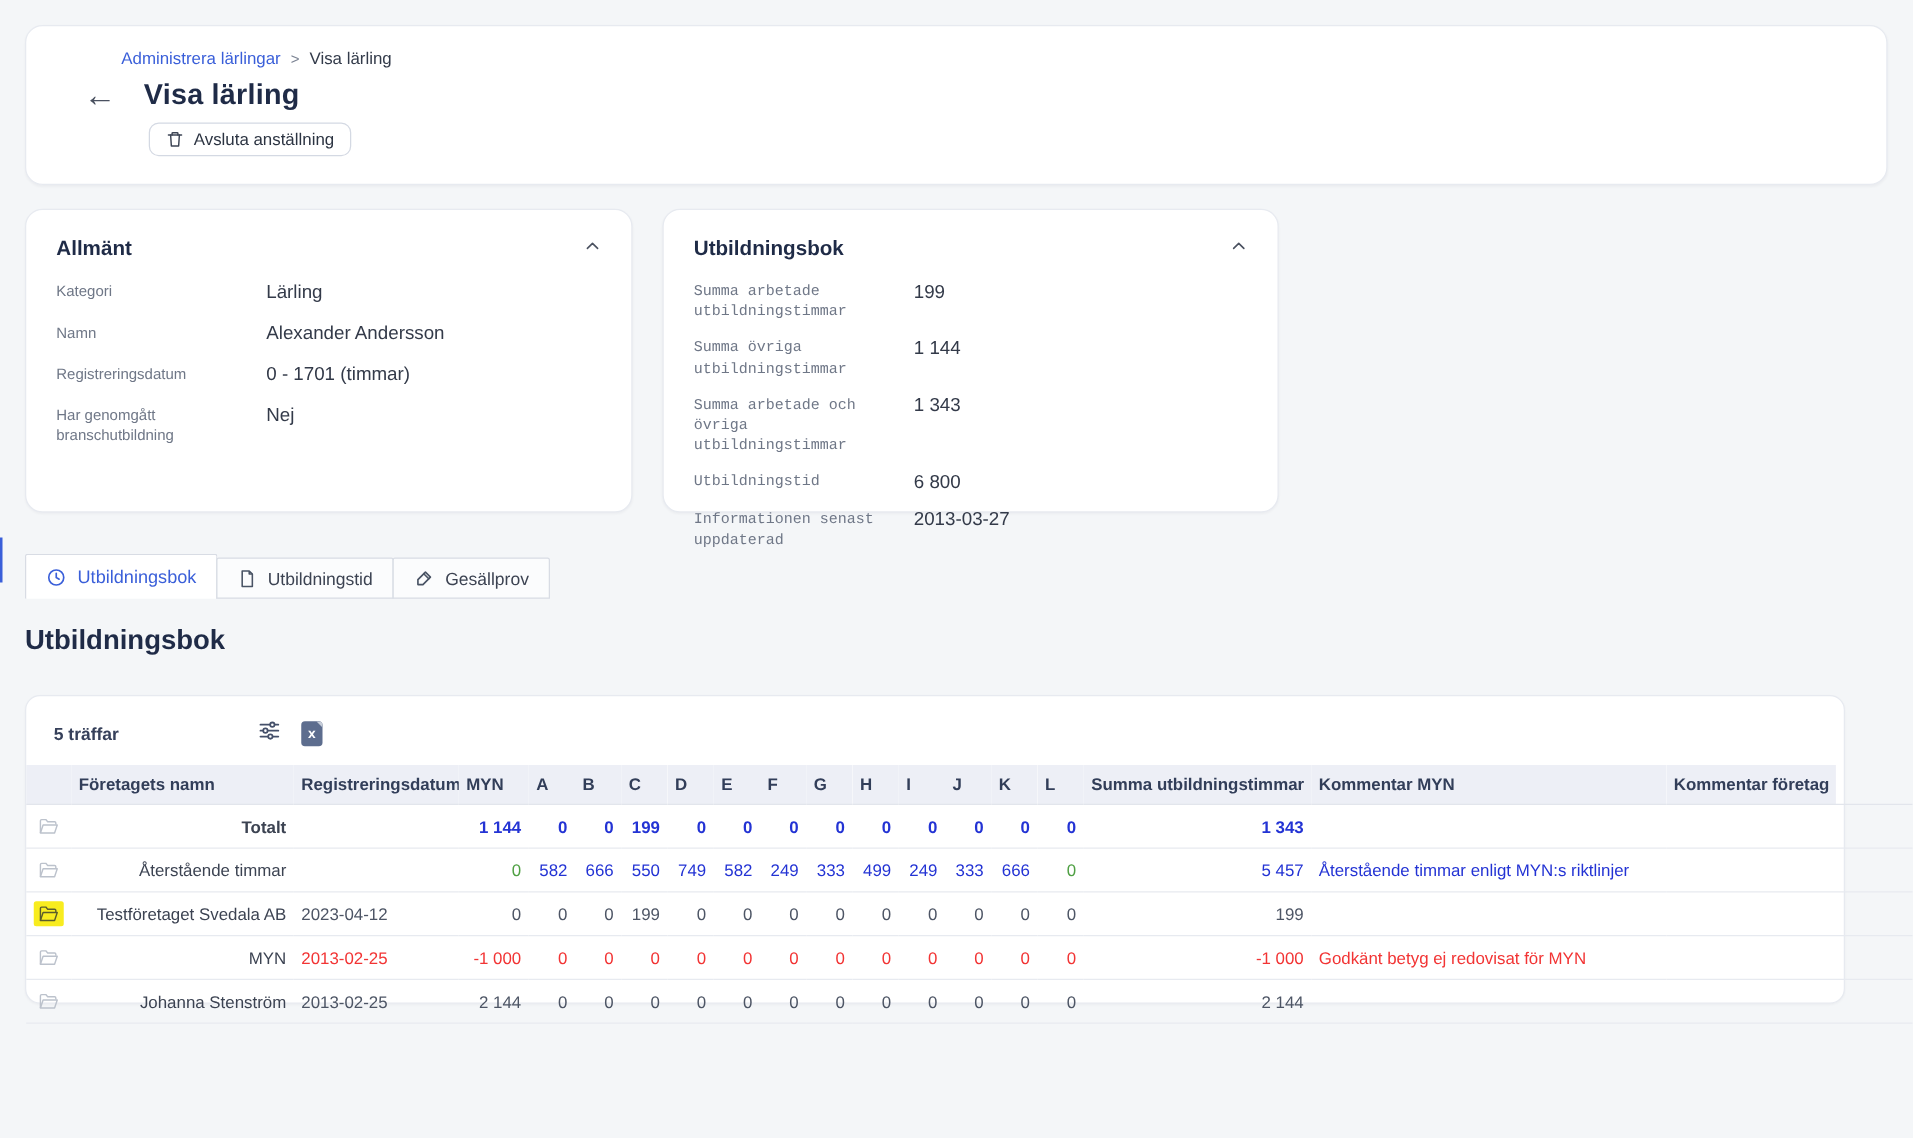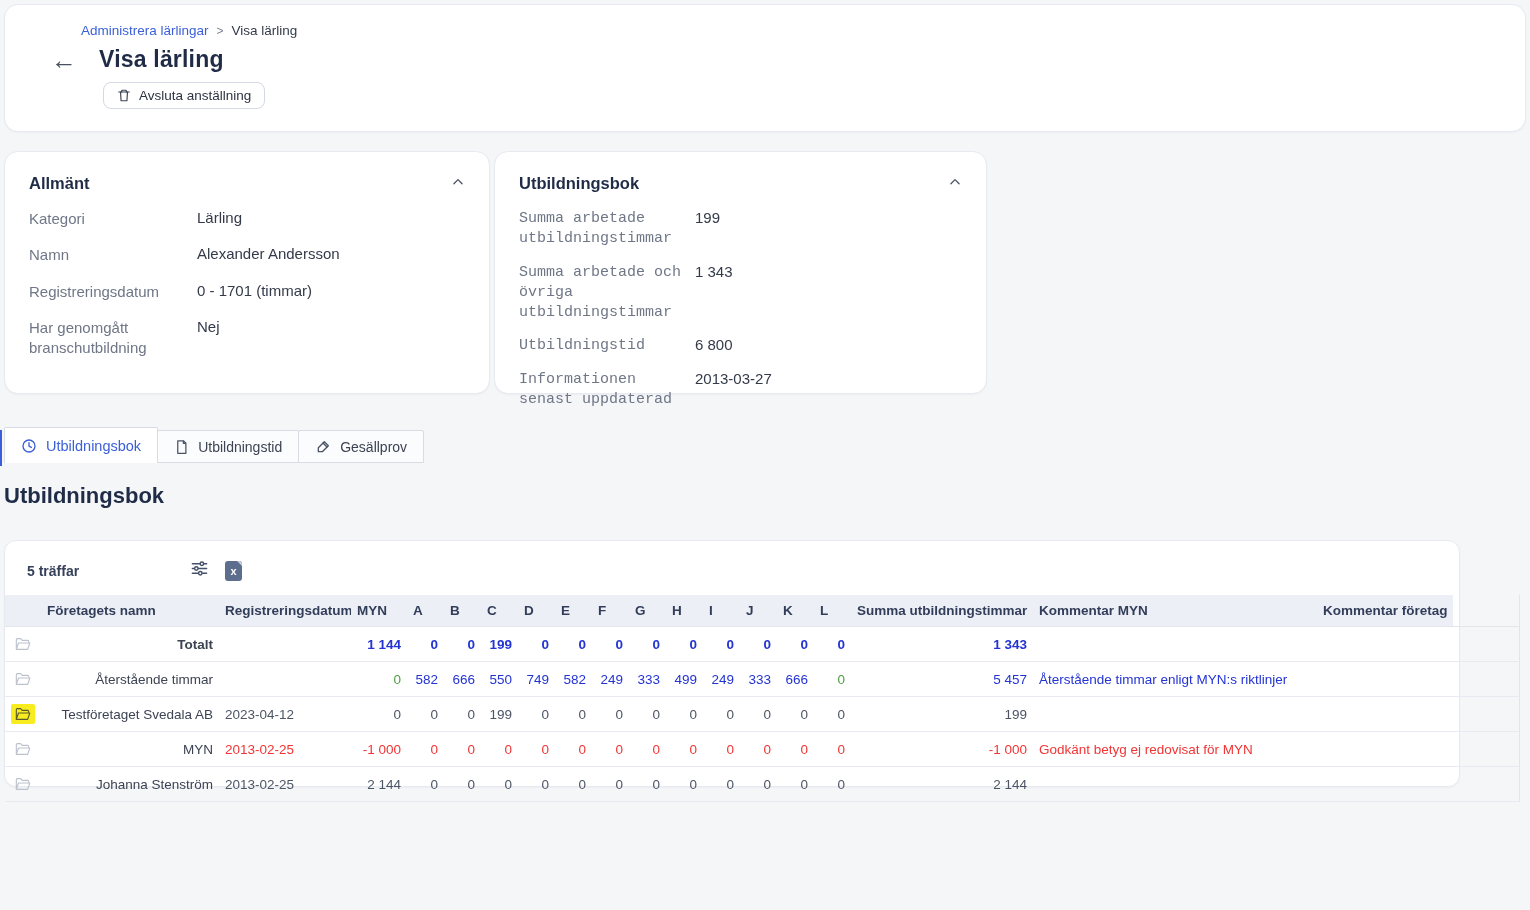--- a/index.html
+++ b/index.html
@@ -4,21 +4,21 @@
 <style>
   * { box-sizing: border-box; }
   html,body { margin:0; padding:0; }
   body {
     width:1530px; height:910px; overflow:hidden;
     background:#f4f6f8;
     font-family:"Liberation Sans", sans-serif;
     color:#333a49;
     position:relative;
   }
-  .page { padding:4px; }
+  .page { padding:20px; }
 
   .card {
     background:#fff;
     border:1px solid #e7eaf0;
     border-radius:14px;
     box-shadow:0 1px 2px rgba(16,24,40,.04);
   }
 
   
   .header-card { height:128px; padding:18px 24px 14px; position:relative; }
@@ -32,29 +32,29 @@
   .btn {
     margin-left:74px; margin-top:9px;
     display:inline-flex; align-items:center; gap:8px;
     border:1px solid #d4d9e3; background:#fff; border-radius:8px;
     padding:5px 13px; font-size:13.5px; color:#2c3442; cursor:pointer;
     font-family:inherit;
   }
   .btn svg { display:block; }
 
   
-  .panel-row { display:flex; gap:4px; margin-top:19px; }
+  .panel-row { display:flex; gap:24px; margin-top:19px; }
   .panel { height:243px; padding:22px 24px; }
   .panel-a { width:486px; }
   .panel-b { width:493px; }
   .panel-head { display:flex; justify-content:space-between; align-items:center; margin-bottom:16px; }
   .panel-head h2 { margin:0; font-size:16.5px; color:#1f2b47; }
   .chev { cursor:pointer; color:#4a5160; }
   .kv { display:flex; margin-bottom:13px; }
-  .kv-label { flex:none; font-size:15px; color:#6f7787; line-height:1.35; padding-right:12px; }
+  .kv-label { flex:none; font-size:12px; color:#6f7787; line-height:1.35; padding-right:12px; }
   .panel-a .kv-label { width:168px; }
   .panel-b .kv-label { width:176px;font-family:Liberation Mono, monospace; }
   .panel-a .kv { margin-bottom:16px; }
   .kv-value { font-size:15px; color:#333a49; }
 
   
   .tabs { display:flex; margin-top:33px; align-items:flex-end; }
   .tab {
     display:inline-flex; align-items:center; gap:9px;
     border:1px solid #d8dce4; border-bottom:1px solid #d8dce4;
@@ -178,20 +178,24 @@
         <span class="chev">
           <svg width="14" height="14" viewBox="0 0 24 24" fill="none" stroke="currentColor" stroke-width="2.2" stroke-linecap="round" stroke-linejoin="round">
               <polyline points="5 15 12 8 19 15"></polyline>
             </svg>
         </span>
       </div>
       <div id="ub-rows">
           <div class="kv">
             <div class="kv-label">Summa arbetade utbildningstimmar</div>
             <div class="kv-value">199</div>
+          </div>
+          <div class="kv">
+            <div class="kv-label">Summa övriga utbildningstimmar</div>
+            <div class="kv-value">1 144</div>
           </div>
           <div class="kv">
             <div class="kv-label">Summa arbetade och övriga utbildningstimmar</div>
             <div class="kv-value">1 343</div>
           </div>
           <div class="kv">
             <div class="kv-label">Utbildningstid</div>
             <div class="kv-value">6 800</div>
           </div>
           <div class="kv">

